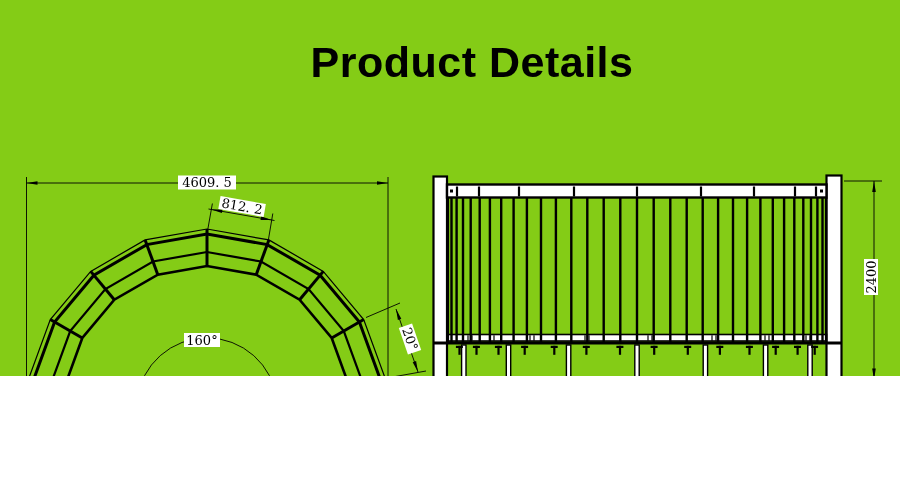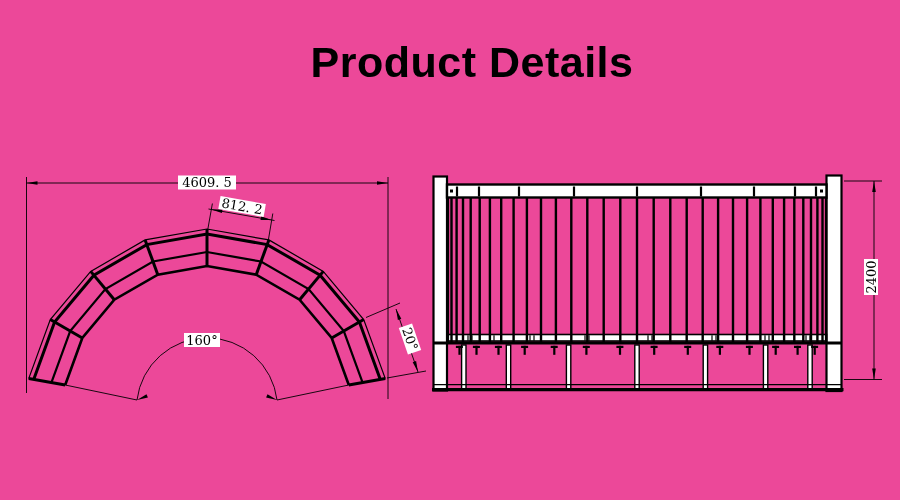--- a/index.html
+++ b/index.html
@@ -1,16 +1,16 @@
 <!DOCTYPE html>
 <html><head>
 <meta charset="utf-8">
 <style>
   html,body{margin:0;padding:0;background:#fff;}
-  #canvas{position:relative;width:900px;height:500px;background:#ec4899;overflow:hidden;
+  #canvas{position:relative;width:900px;height:376px;background:#84cc16;overflow:hidden;
           font-family:"Liberation Sans",sans-serif;}
   #page-title{position:absolute;top:38px;left:22px;width:900px;text-align:center;
               font-size:43px;font-weight:700;color:#000;letter-spacing:0.5px;
               font-family:"Liberation Sans",sans-serif;}
   svg{position:absolute;top:0;left:0;}
   .dimtxt{font-family:"DejaVu Serif",serif;font-size:13px;fill:#000;}
 </style>
 </head>
 <body>
 

